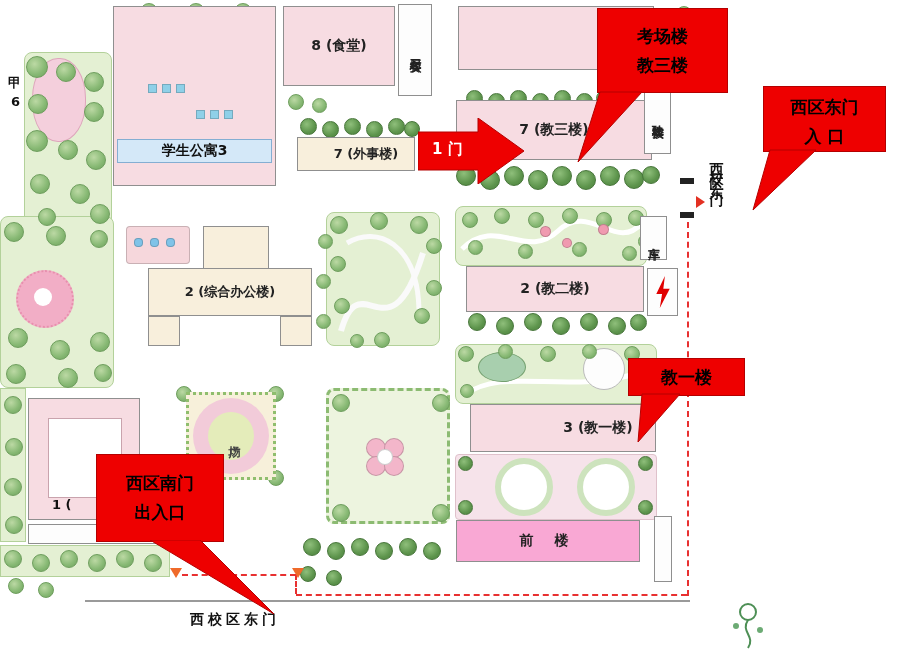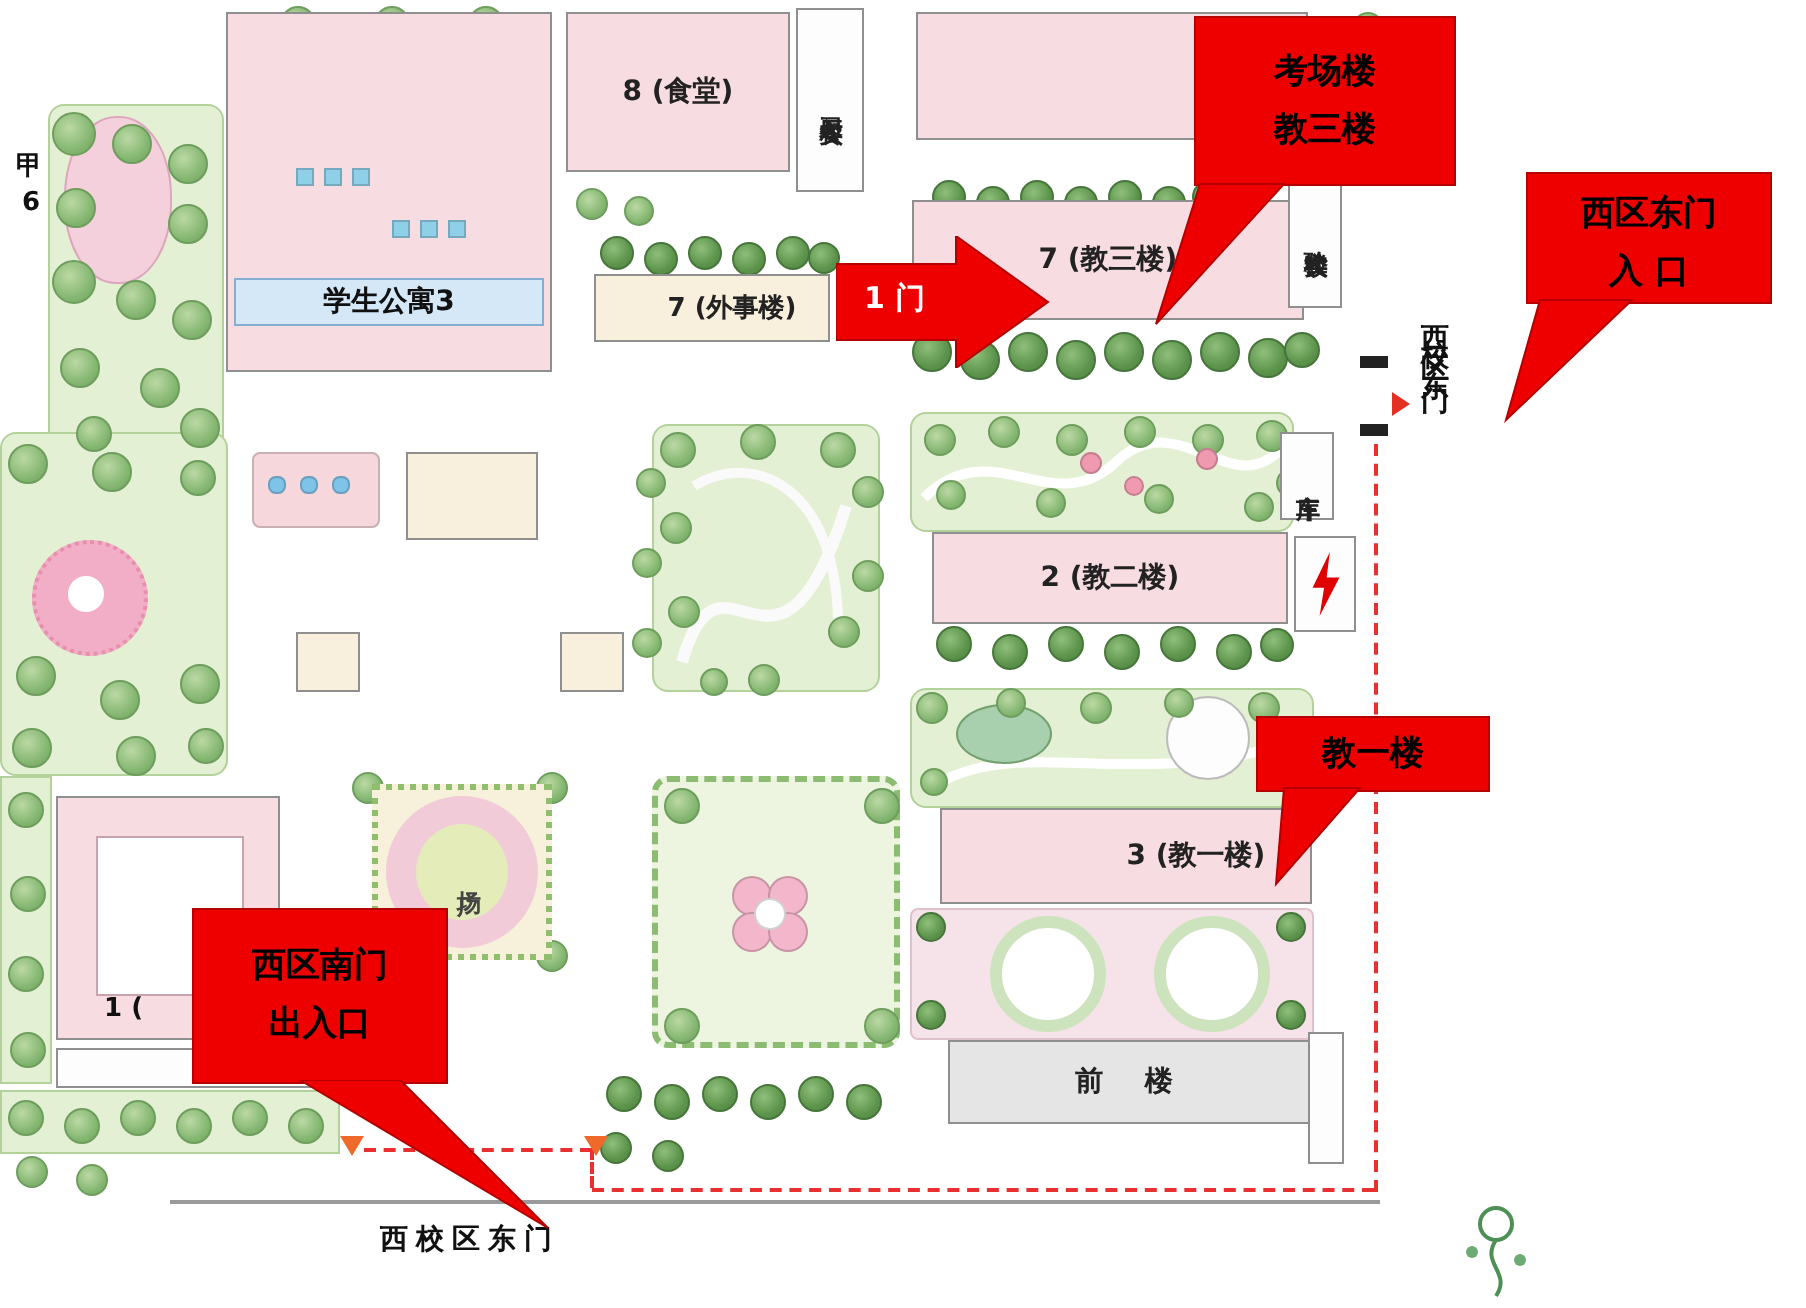--- a/index.html
+++ b/index.html
@@ -44,21 +44,21 @@
   #b-lab{left:644px;top:78px;width:27px;height:76px;font-size:12px;}
   #b-foreign{left:297px;top:137px;width:118px;height:34px;font-size:13px;padding-left:20px;}
   #b-garage{left:640px;top:216px;width:27px;height:44px;font-size:12px;}
   #b-power{left:647px;top:268px;width:31px;height:48px;}
   #b-teach2{left:466px;top:266px;width:178px;height:46px;font-size:14px;}
   #b-admin-top{left:203px;top:226px;width:66px;height:44px;}
   #b-admin-mid{left:148px;top:268px;width:164px;height:48px;font-size:13px;}
   #b-admin-lw{left:148px;top:316px;width:32px;height:30px;}
   #b-admin-rw{left:280px;top:316px;width:32px;height:30px;}
   #b-teach1{left:470px;top:404px;width:186px;height:48px;font-size:14px;padding-left:70px;}
-  #b-front{left:474px;top:520px;width:184px;height:42px;background:#e5e5e5;font-size:14px;letter-spacing:8px;}
+  #b-front{left:456px;top:520px;width:184px;height:42px;background:#f9a8d4;font-size:14px;letter-spacing:8px;}
   #b-narrow{left:654px;top:516px;width:18px;height:66px;}
   #b-bld1{left:28px;top:398px;width:112px;height:122px;}
   #b-bld1-inner{left:48px;top:418px;width:72px;height:78px;background:#fff;border:1px solid #c9a3ad;z-index:4;position:absolute;}
   #b-greenhouse{left:28px;top:524px;width:138px;height:20px;}
   .vtext{writing-mode:vertical-rl;text-orientation:upright;}
   .lbl{position:absolute;font-weight:bold;color:#111;z-index:5;}
   #lbl-bld1{left:52px;top:497px;font-size:13px;}
   #lbl-jia{left:8px;top:74px;font-size:13px;}
   #lbl-six{left:11px;top:94px;font-size:13px;}
   #lbl-eastgate{left:708px;top:152px;font-size:14px;letter-spacing:7px;}
@@ -324,20 +324,23 @@
     </div>
   <div class="b whiteb" id="b-garage">
     <span class="vtext">车库</span>
     </div>
   <div class="b whiteb" id="b-power"></div>
   <div id="bolt"></div>
   <div class="b pink" id="b-teach2">
     <span>2 (教二楼)</span>
     </div>
   <div class="b cream" id="b-admin-top"></div>
+  <div class="b cream" id="b-admin-mid">
+    <span>2 (综合办公楼)</span>
+    </div>
   <div class="b cream" id="b-admin-lw"></div>
   <div class="b cream" id="b-admin-rw"></div>
   <div class="b pink" id="b-teach1">
     <span>3 (教一楼)</span>
     </div>
   <div class="b" id="b-front">
     <span>前 楼</span>
     </div>
   <div class="b whiteb" id="b-narrow"></div>
   <div class="b pink" id="b-bld1"></div>

